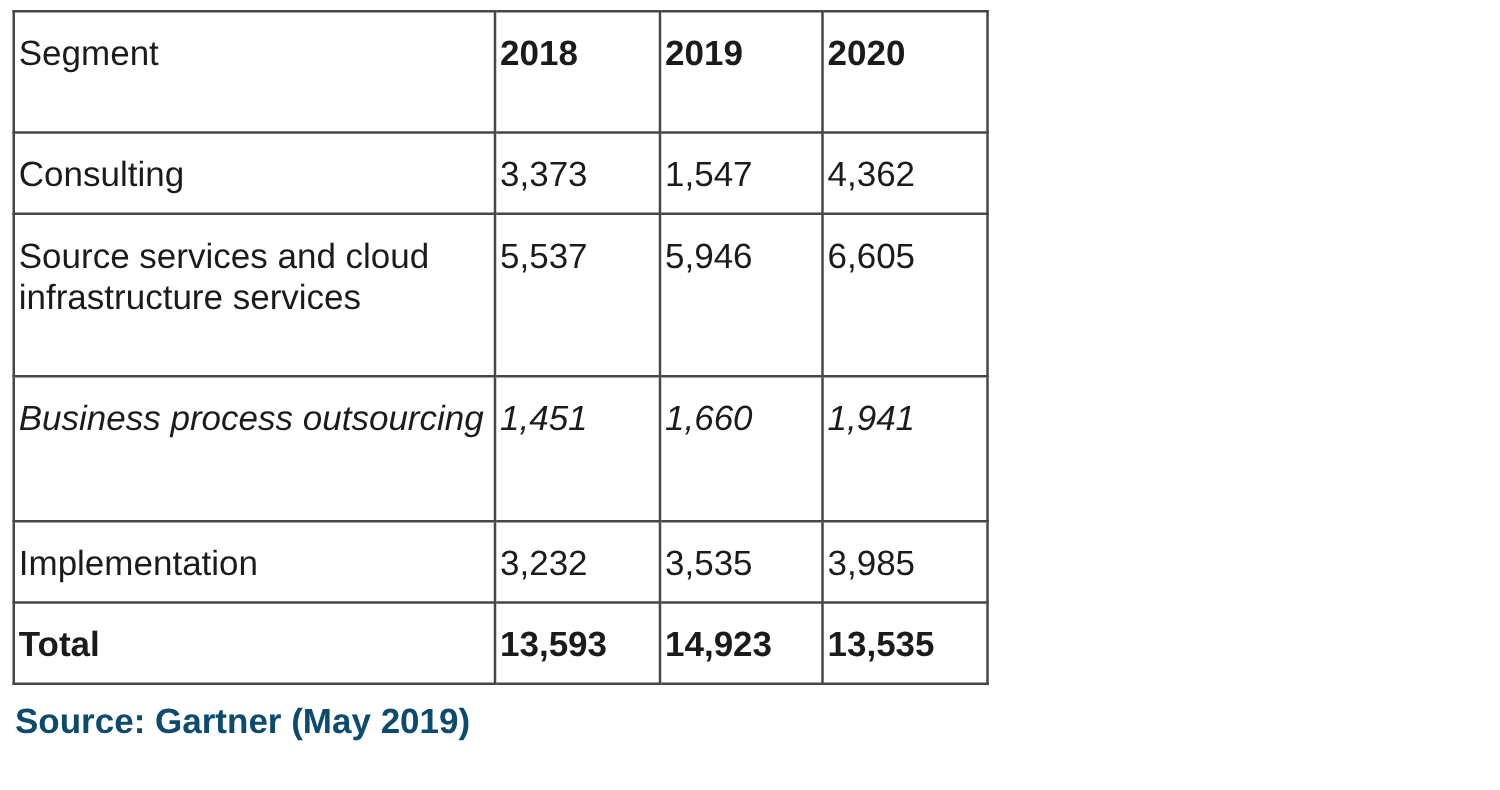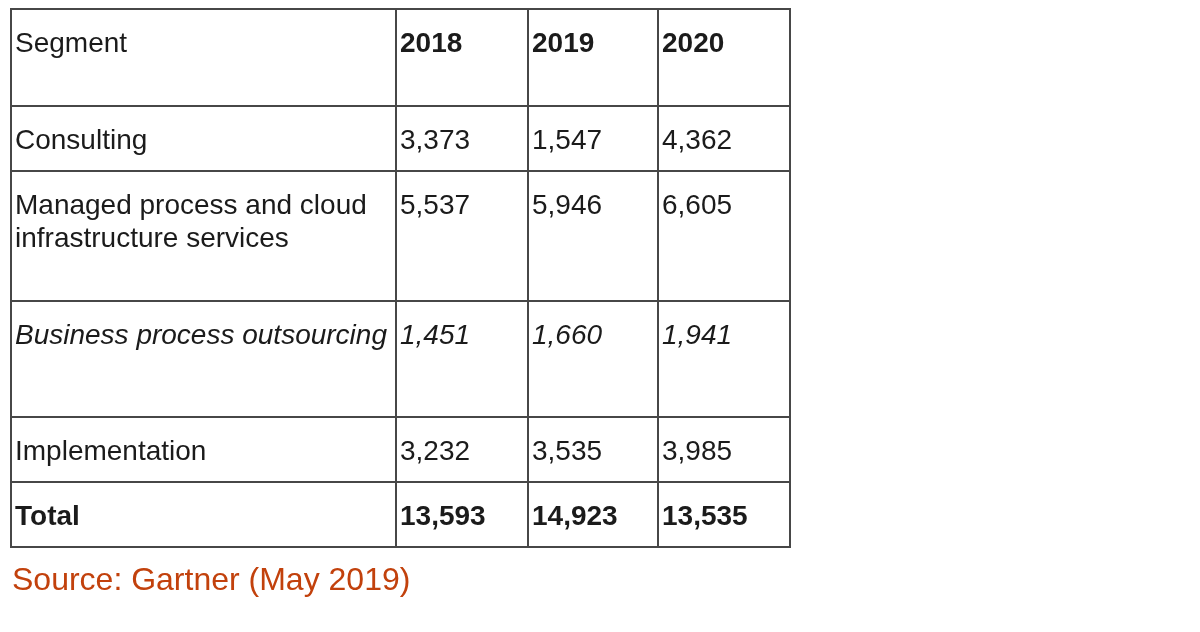--- a/index.html
+++ b/index.html
@@ -44,24 +44,25 @@
   tr.header-row { height: 97px; }
   tr.header-row th.year { font-weight: bold; }
   tr.row-consulting { height: 62px; }
   tr.row-managed { height: 130px; }
   tr.row-bpo { height: 116px; font-style: italic; }
   tr.row-implementation { height: 63px; }
   tr.row-total { height: 64px; }
   td.num { vertical-align: bottom; }
   tr.row-total td { font-weight: bold; }
   .source {
-    font-size: 32px;
-    color: #c2410c;
+    font-size: 28px;
+    color: #0c4a6e;
     margin-top: 13px;
     margin-left: 2px;
+    font-weight: bold;
   }
 </style>
 </head>
 <body>
 
 <div class="page">
 
 
   <table class="spend-table">
     <colgroup>
@@ -79,21 +80,21 @@
       </tr>
     </thead>
     <tbody>
       <tr class="row-consulting">
         <td>Consulting</td>
         <td class="num">3,373</td>
         <td class="num">1,547</td>
         <td class="num">4,362</td>
       </tr>
       <tr class="row-managed">
-        <td>Managed process and cloud infrastructure services</td>
+        <td>Source services and cloud infrastructure services</td>
         <td class="num">5,537</td>
         <td class="num">5,946</td>
         <td class="num">6,605</td>
       </tr>
       <tr class="row-bpo">
         <td>Business process outsourcing</td>
         <td class="num">1,451</td>
         <td class="num">1,660</td>
         <td class="num">1,941</td>
       </tr>

